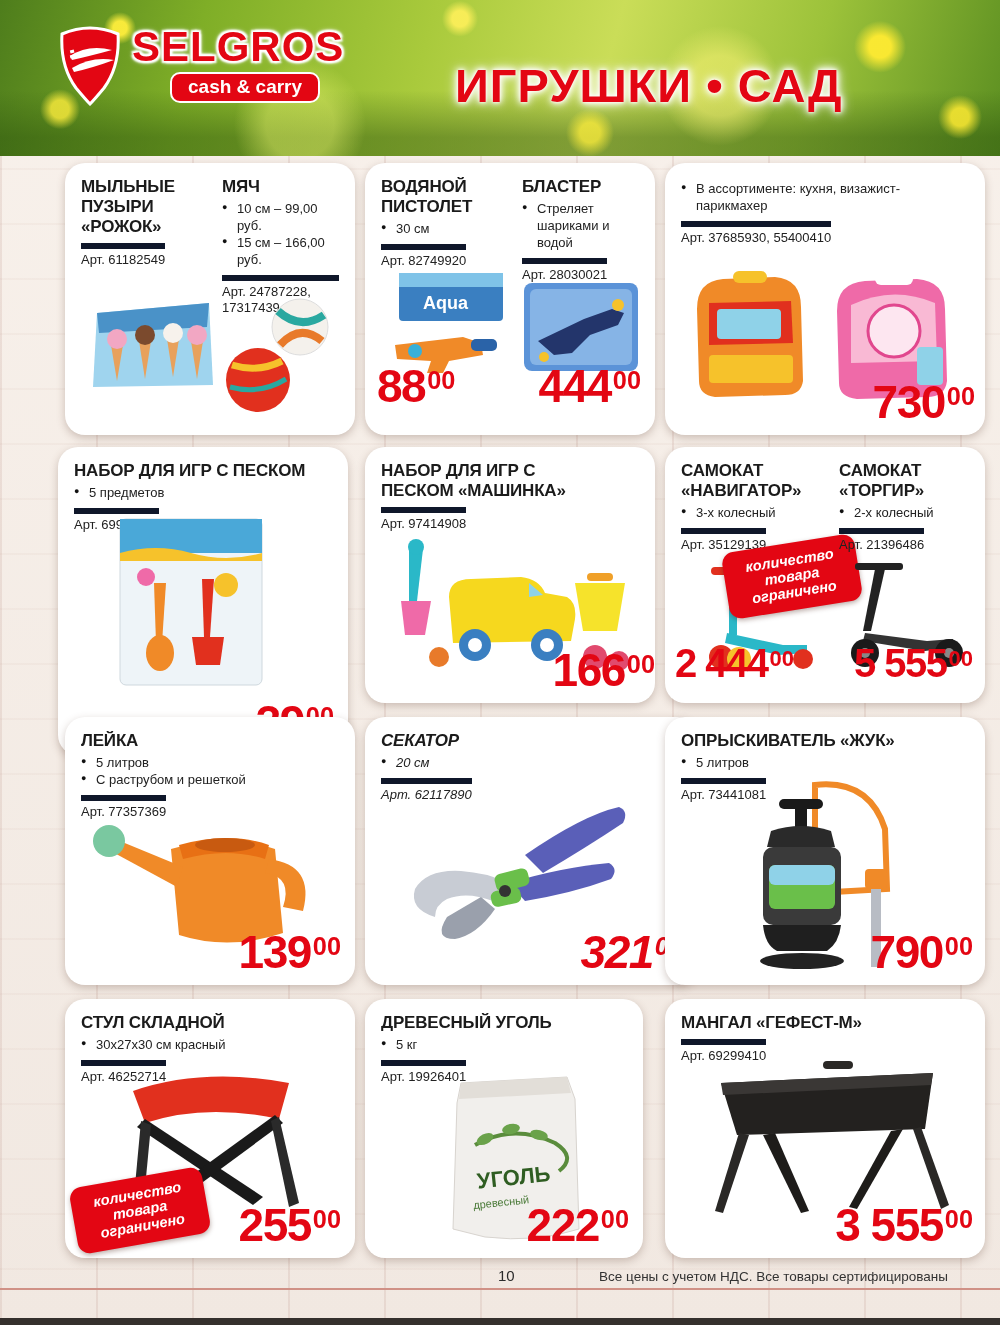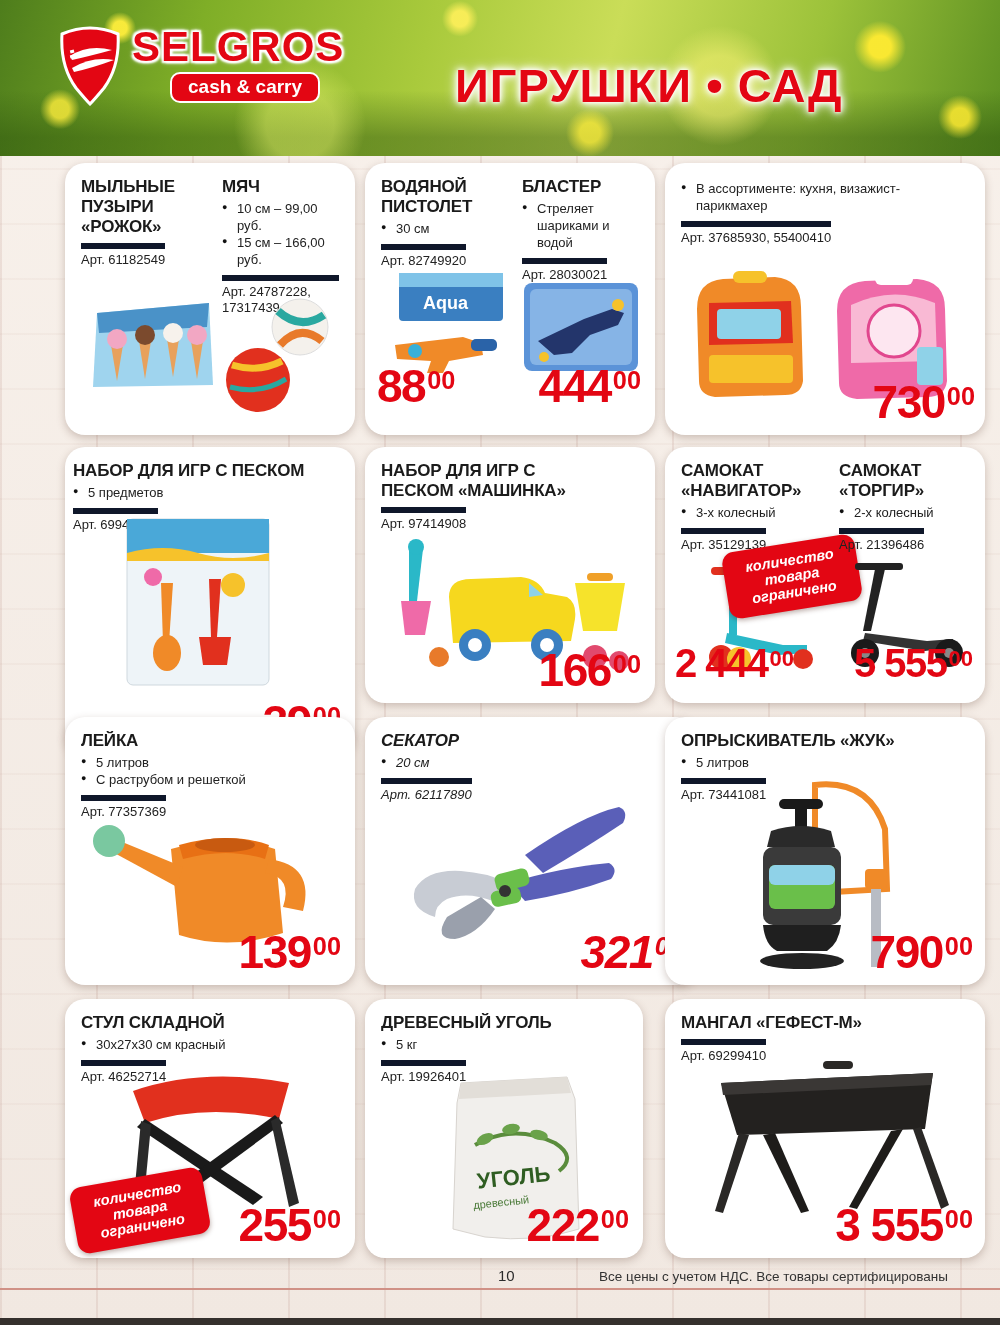--- a/index.html
+++ b/index.html
@@ -163,21 +163,21 @@
         <path d="M158 60 Q158 32 186 30 L238 28 Q266 30 266 58 L268 130 Q266 146 248 146 L178 148 Q160 146 160 132 Z" fill="#ef6aa8"></path>
         <path d="M172 54 Q214 34 256 52 L258 110 L172 112 Z" fill="#f9b9d4"></path>
         <circle cx="215" cy="80" r="26" fill="#fde6f0" stroke="#e1478e" stroke-width="3"></circle>
         <rect x="196" y="22" width="38" height="12" rx="6" fill="#fff"></rect>
         <rect x="238" y="96" width="26" height="38" rx="4" fill="#8fd2e8"></rect>
       </svg>
       <div class="price" style="right:10px;bottom:10px;"><span>730</span><span class="kop">00</span></div>
     </div>
   </div>
 
-  <div class="card" style="left:65px;top:447px;width:290px;height:308px;padding-left:8px;">
+  <div class="card" style="left:58px;top:447px;width:290px;height:308px;">
     <div>
       <div class="p-title">НАБОР ДЛЯ ИГР С ПЕСКОМ</div>
       <ul class="bullets">
         <li>5 предметов</li>
       </ul>
       <div class="art">Арт. 69945780</div>
       <svg class="pimg" style="left:48px;top:66px;width:170px;height:178px;" viewBox="0 0 170 178">
         <rect x="14" y="6" width="142" height="166" rx="6" fill="#eef4f8" stroke="#cfd8de"></rect>
         <rect x="14" y="6" width="142" height="34" fill="#4aa8d8"></rect>
         <path d="M14 40 Q50 30 85 40 Q120 50 156 40 L156 48 L14 48Z" fill="#f6c22b"></path>
@@ -205,21 +205,21 @@
         <path d="M70 58 Q70 40 92 40 L142 38 Q160 40 166 54 L188 58 Q198 64 196 80 L192 102 L74 104 Z" fill="#f6d81e"></path>
         <path d="M150 44 L164 56 L150 58Z" fill="#8fd2e8"></path>
         <circle cx="96" cy="106" r="16" fill="#3a7fc1"></circle>
           <circle cx="96" cy="106" r="7" fill="#fff"></circle>
         <circle cx="168" cy="106" r="16" fill="#3a7fc1"></circle>
           <circle cx="168" cy="106" r="7" fill="#fff"></circle>
         <circle cx="216" cy="118" r="12" fill="#e14a6e"></circle>
           <circle cx="240" cy="122" r="10" fill="#e14a6e"></circle>
         <circle cx="60" cy="118" r="10" fill="#e87a2a"></circle>
       </svg>
-      <div class="price" style="right:14px;bottom:10px;margin-left:48px;"><span>166</span><span class="kop">00</span></div>
+      <div class="price" style="right:0;bottom:10px;margin-left:48px;"><span>166</span><span class="kop">00</span></div>
     </div>
   </div>
 
   <div class="card cols" style="left:665px;top:447px;width:320px;height:256px;">
     <div class="col">
       <div class="p-title">САМОКАТ «НАВИГАТОР»</div>
       <ul class="bullets">
         <li>3-х колесный</li>
       </ul>
       <div class="art">Арт. 35129139</div>

